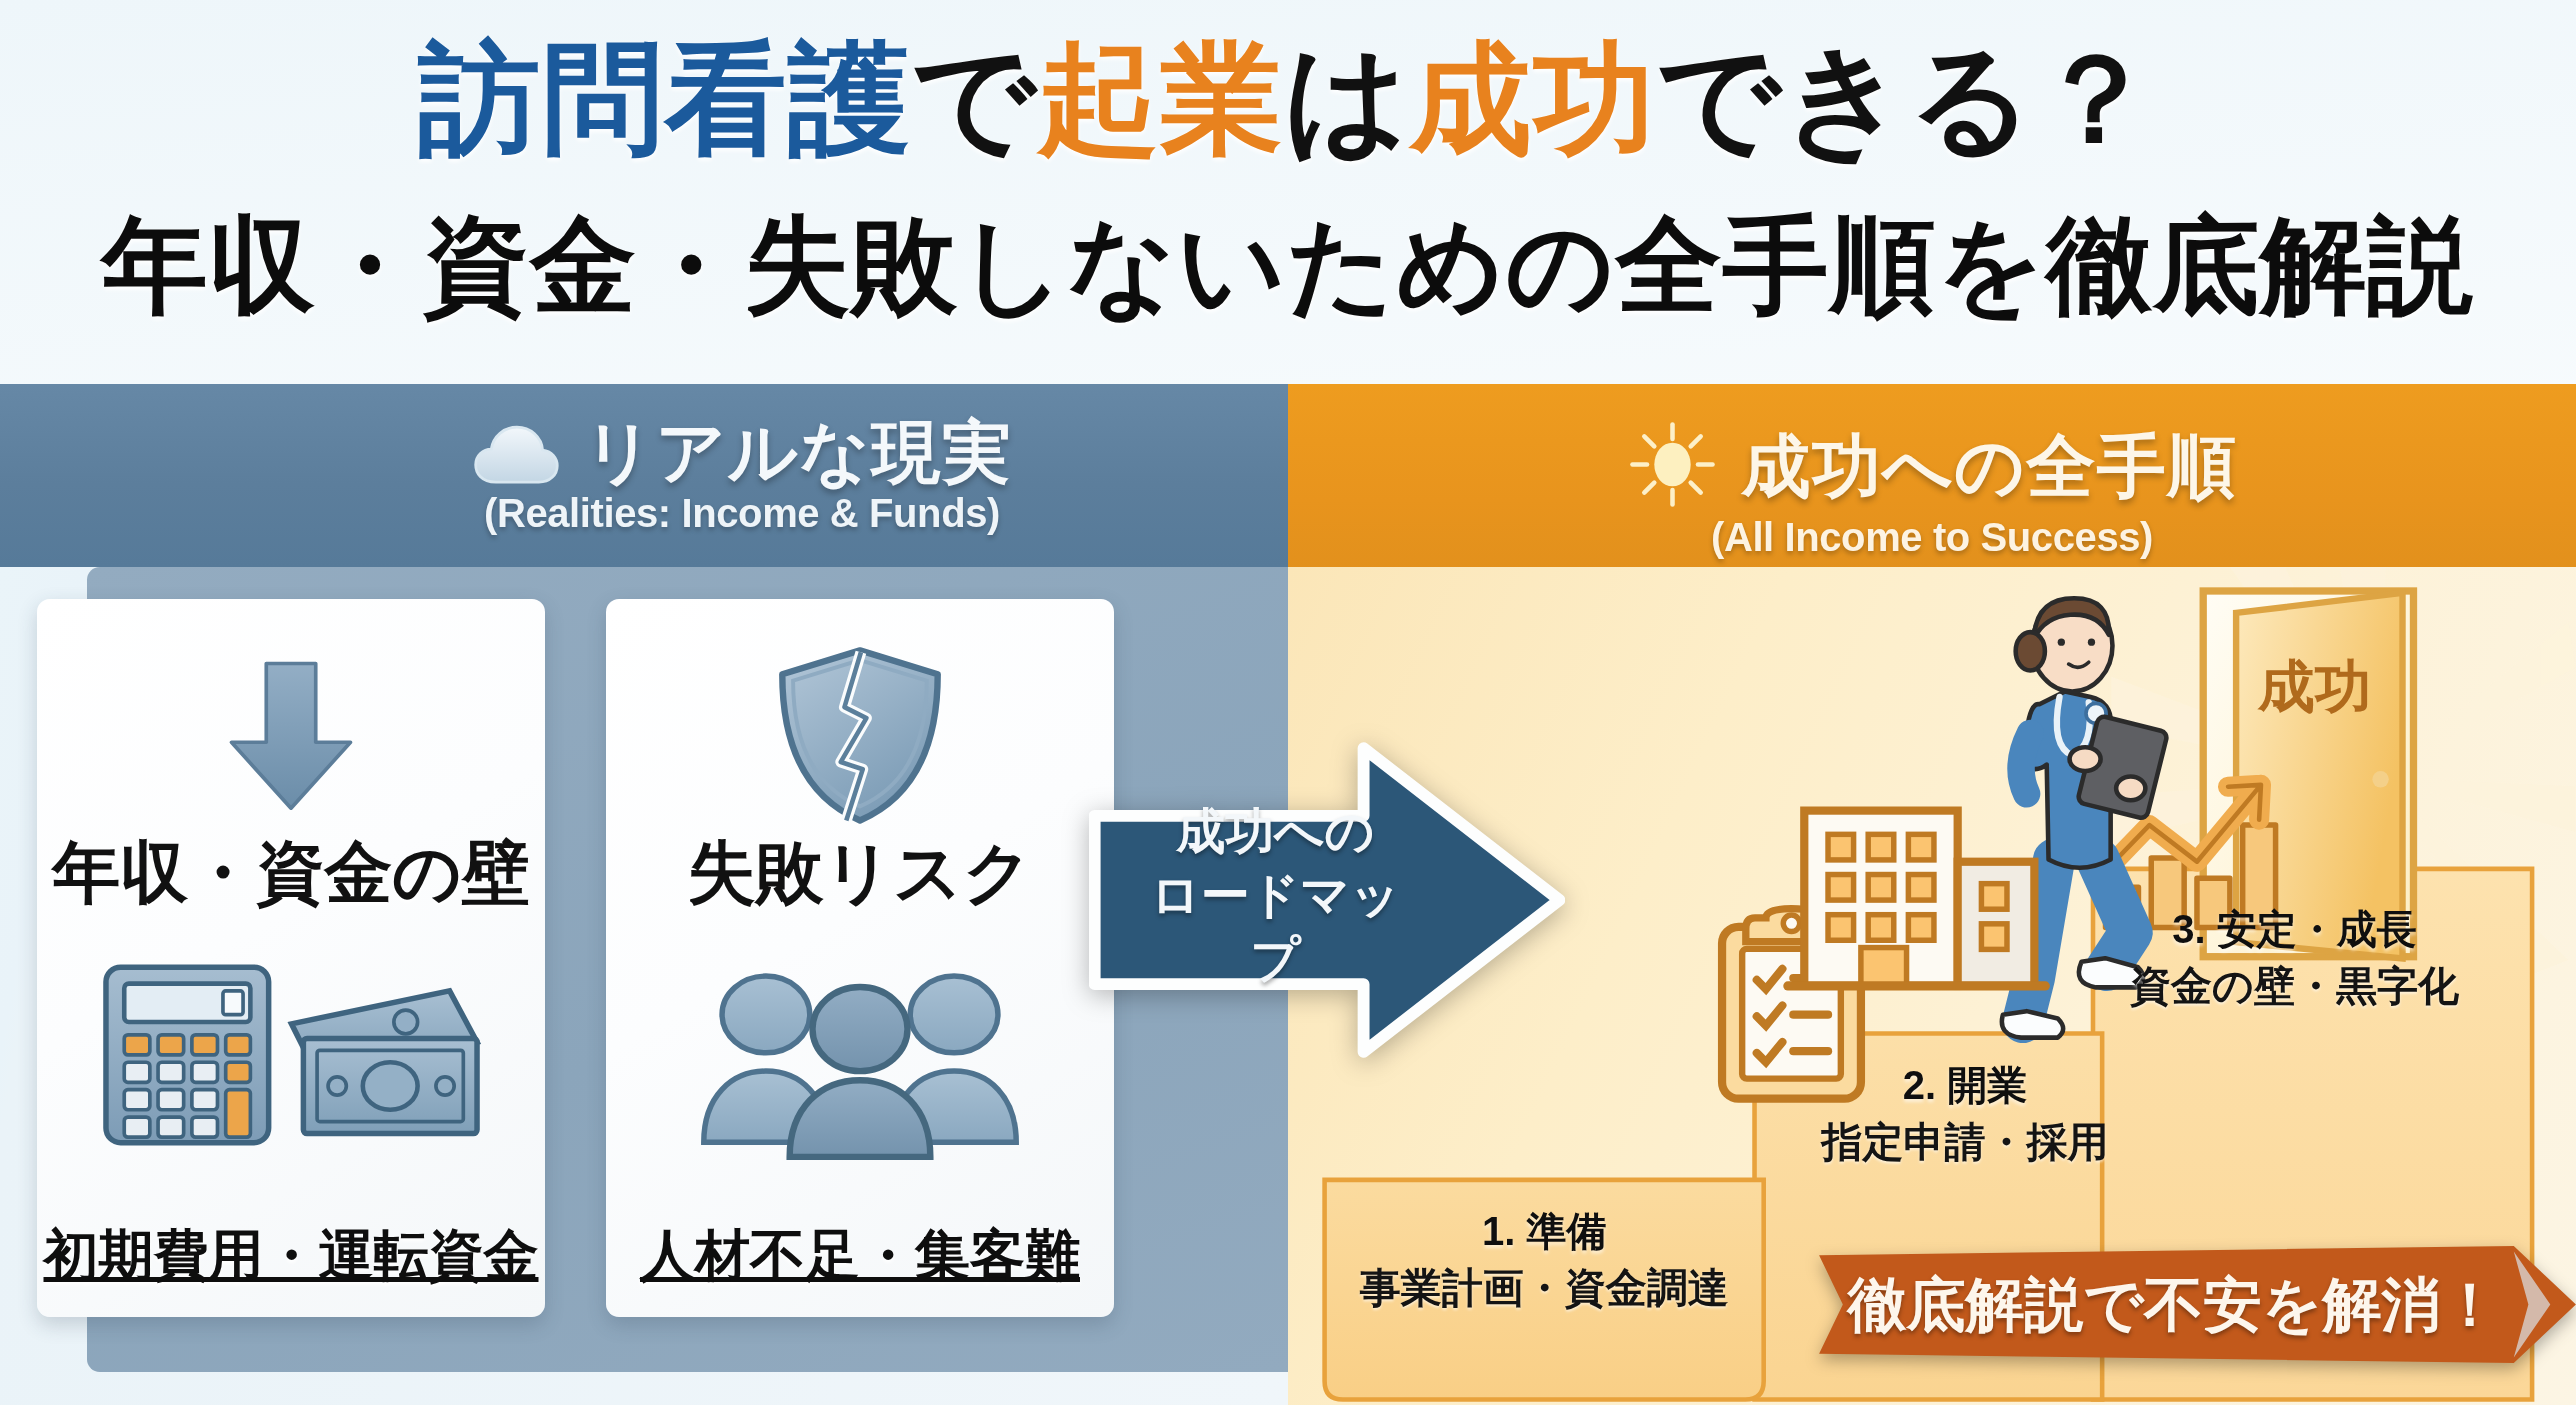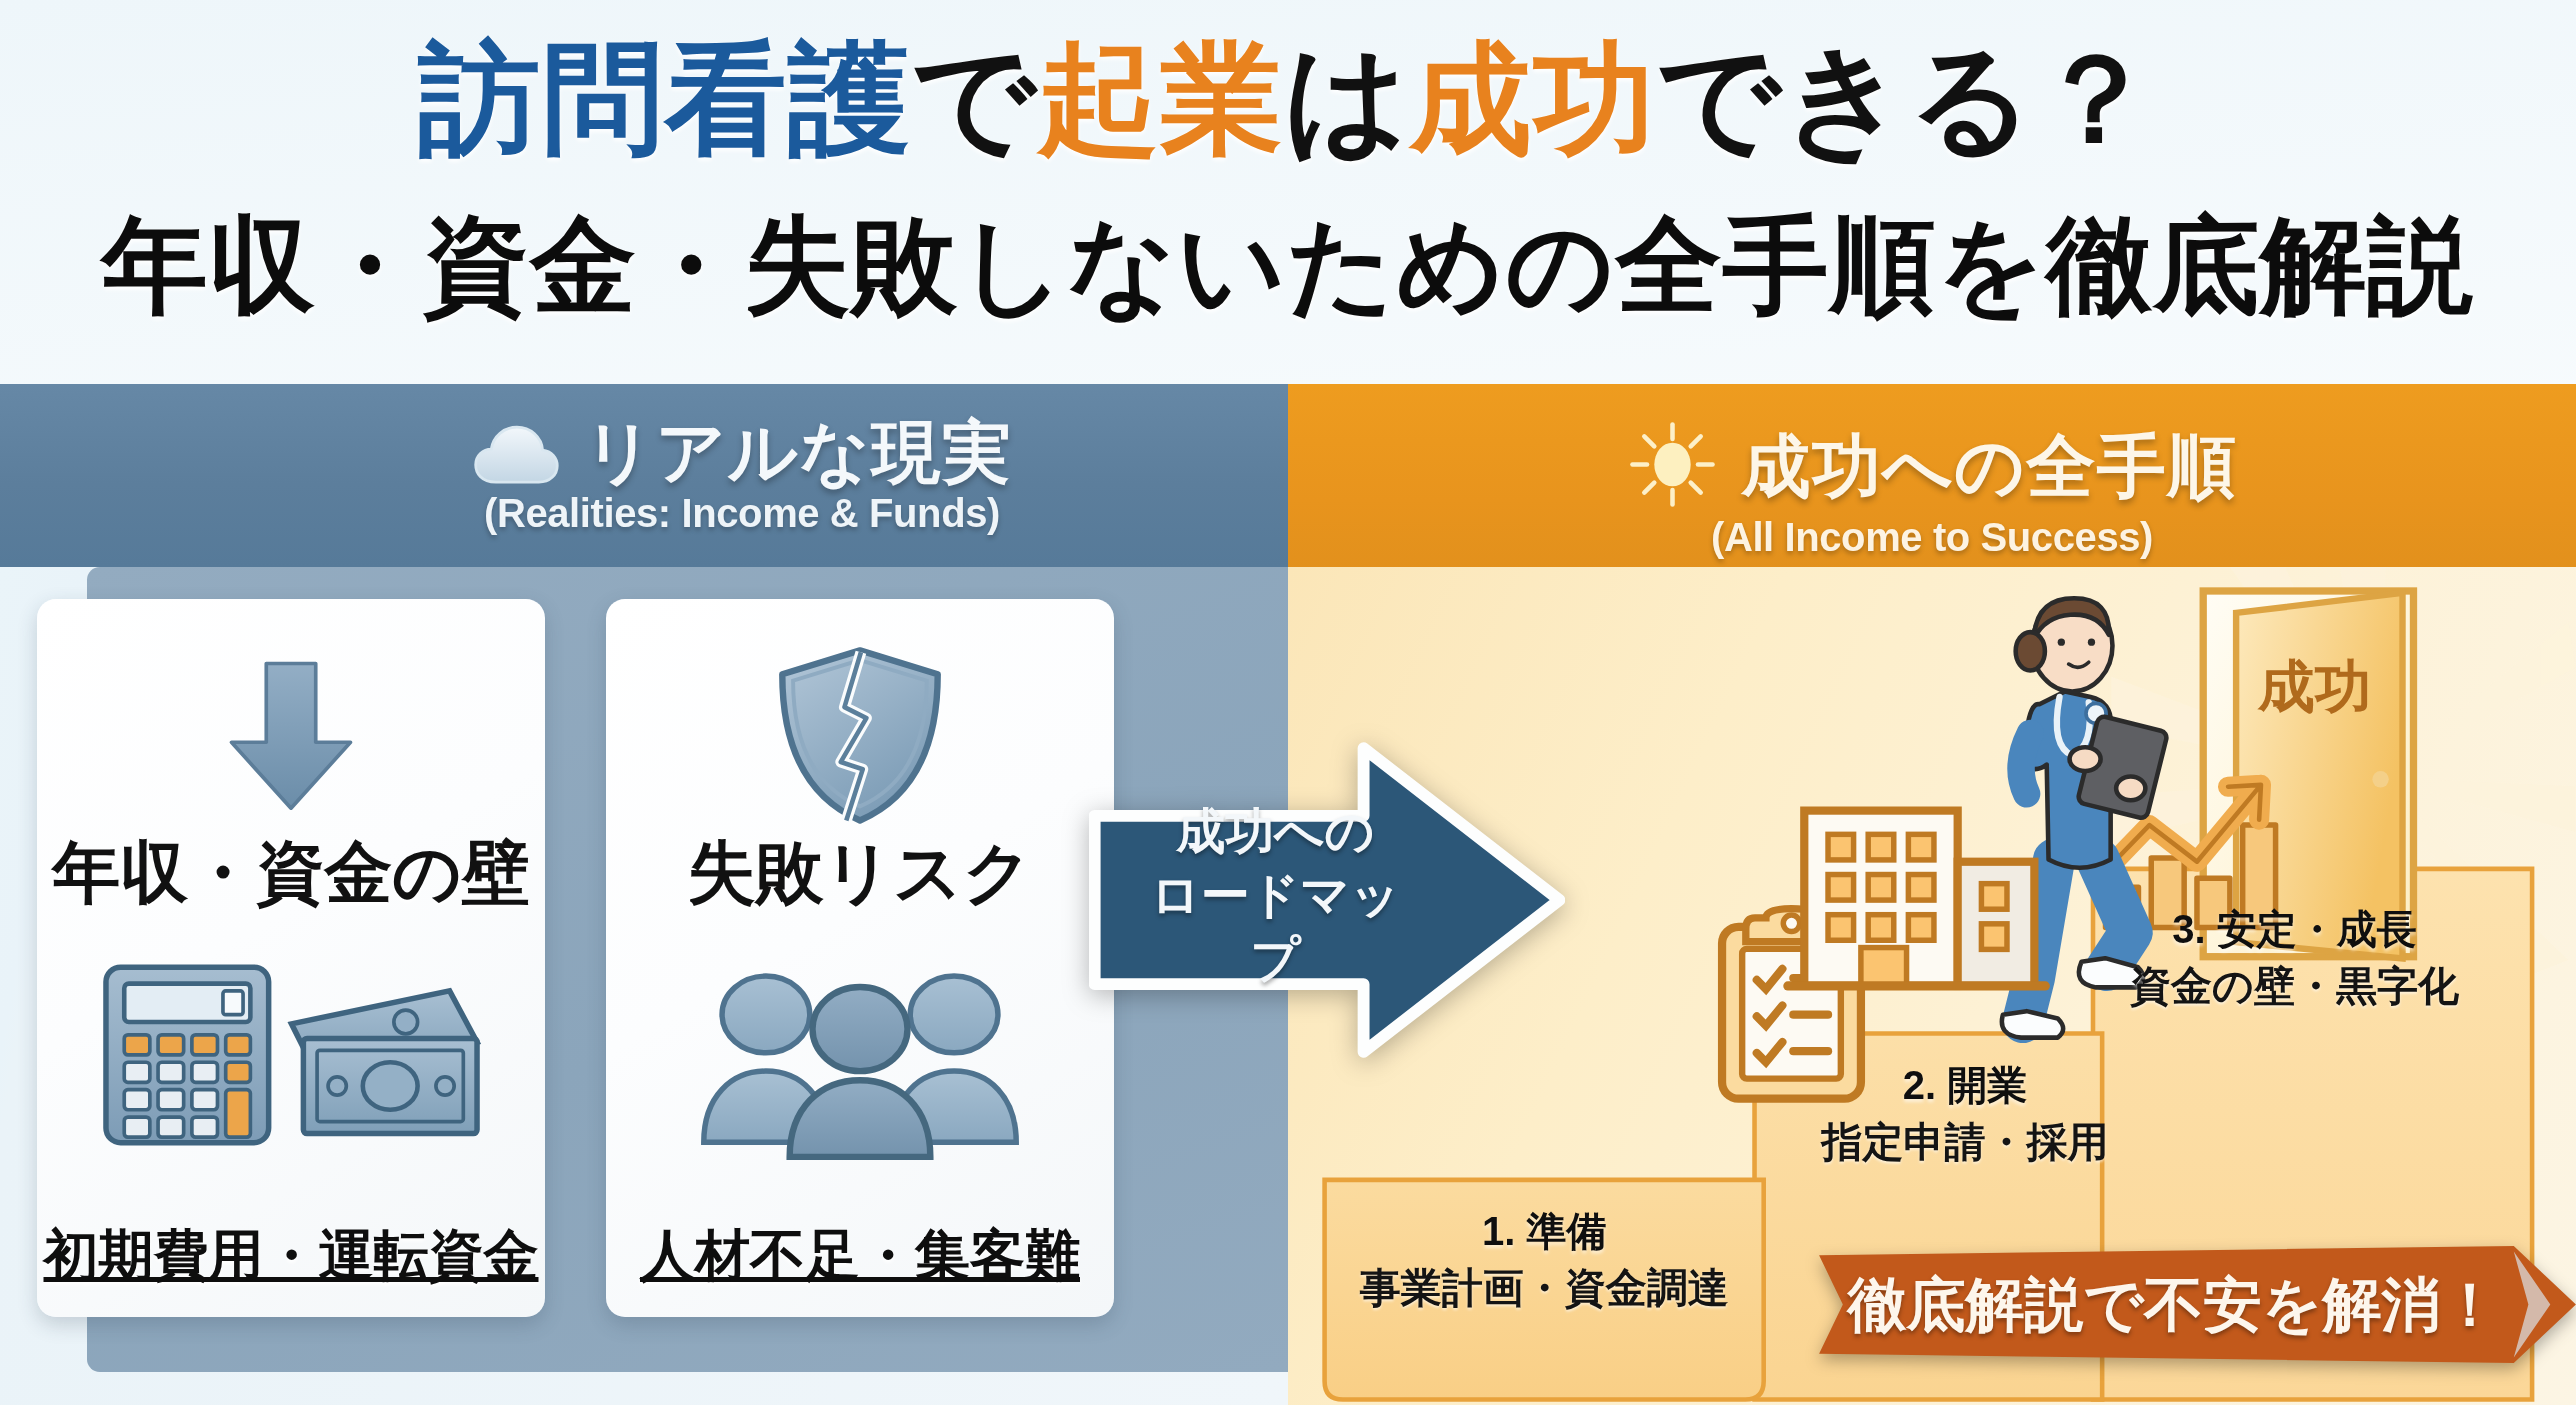--- a/index.html
+++ b/index.html
@@ -52,21 +52,21 @@
     background:linear-gradient(100deg,#eaf4f9 0%,#e9f3f9 6%,#eaf3f8 7%,#f0f6fa 100%);
   }
   #left-plate{
     position:absolute;left:87px;top:0px;width:1201px;height:805px;
     background:linear-gradient(160deg,#93abc0 0%,#8ba5bb 55%,#92aabf 100%);
     border-radius:12.8px 0 0 12.8px;
   }
   .card{
     position:absolute;top:32px;width:508px;height:718px;
     background:linear-gradient(150deg,#ffffff 0%,#fcfdfe 45%,#f4f7f9 100%);
-    border-radius:19px;box-shadow:0 7.3px 20px rgba(40,60,80,.2);
+    border-radius:13px;box-shadow:0 7.3px 20px rgba(40,60,80,.2);
   }
   #card-1{left:37px;}
   #card-2{left:606px;}
   .card-title{
     position:absolute;left:0;right:0;text-align:center;
     font-size:68px;font-weight:900;color:#111;line-height:75px;white-space:nowrap;
     text-shadow:0 2.7px 3.7px rgba(255,255,255,.9);
   }
   .card-sub{
     position:absolute;left:0;right:0;bottom:31px;text-align:center;

